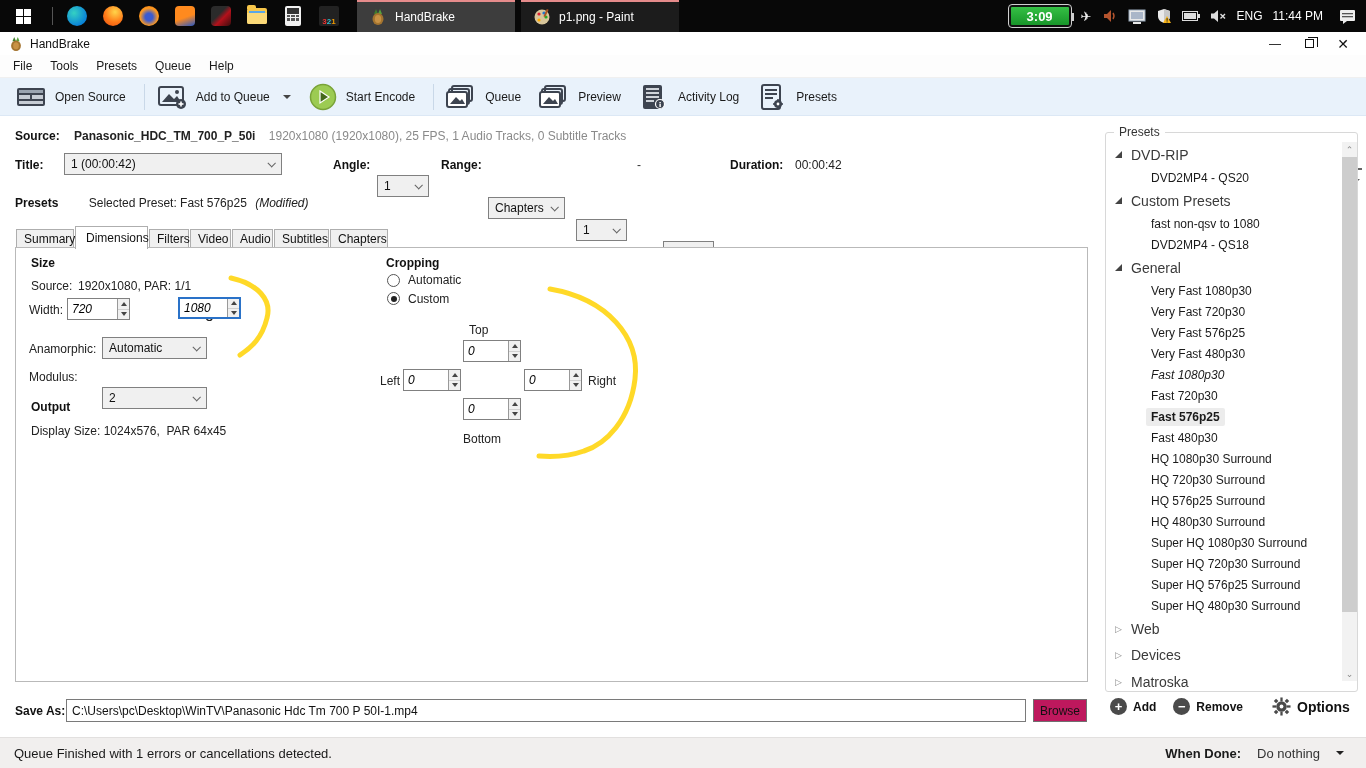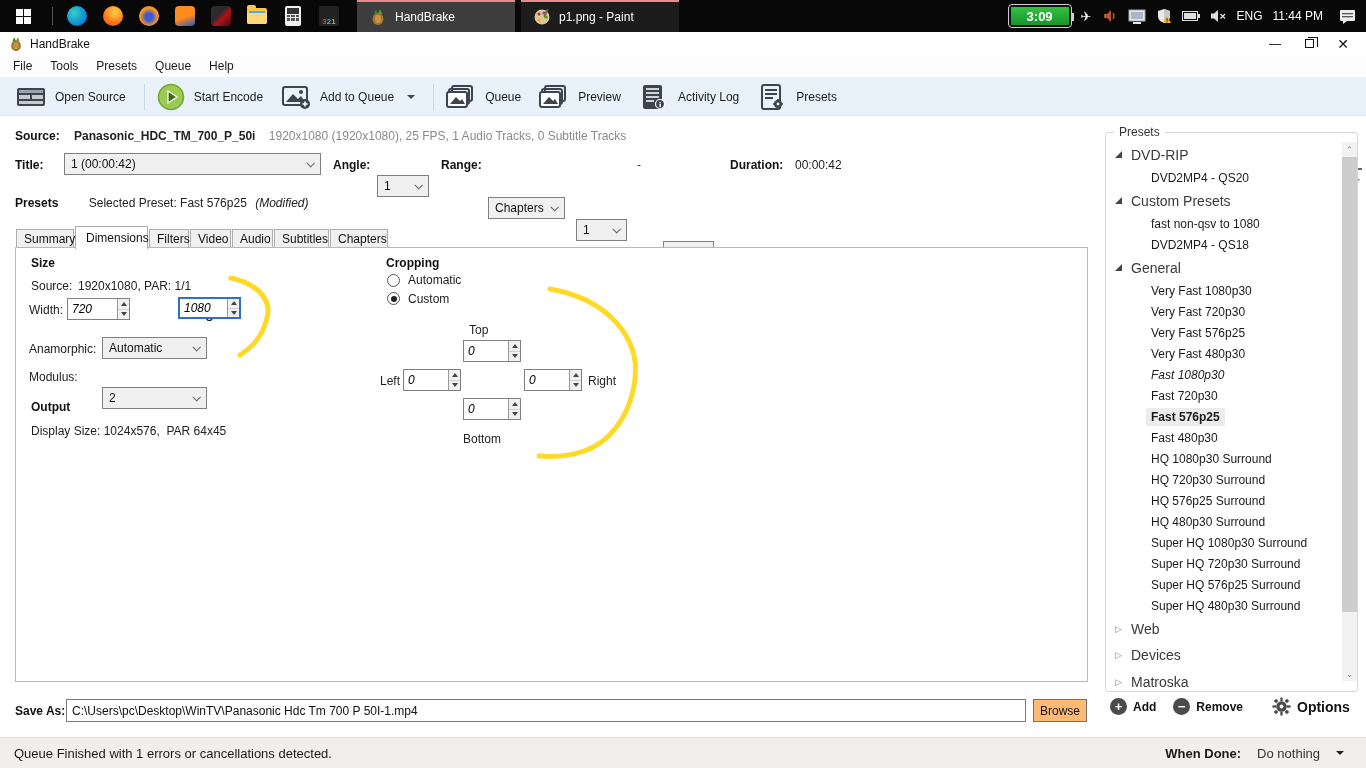--- a/index.html
+++ b/index.html
@@ -73,21 +73,21 @@
   .sbar { position:absolute; left:1342px; top:142px; width:15px; height:539px; background:#f2f2f2; }
   .sbar .arr { height:15px; display:flex; align-items:center; justify-content:center; color:#888; font-size:9px; }
   .sthumb { position:absolute; left:0; top:15px; width:15px; height:455px; background:#cdcdcd; }
 
   
   .circ-btn { width:17px; height:17px; border-radius:50%; background:#4a4a4a; color:#fff; font-weight:bold; display:inline-flex; align-items:center; justify-content:center; font-size:13px; line-height:1; }
   #statusbar { position:absolute; left:0; top:737px; width:1366px; height:31px; background:#f1efee; border-top:1px solid #e2e0df; display:flex; align-items:center; font-size:13px; color:#1a1a1a; padding:0 14px; }
 
   input[type=text] { font-family:inherit; }
   #saveas-input { position:absolute; left:66px; top:699px; width:960px; height:23px; border:1px solid #7a7a7a; font-size:12px; padding:0 5px; color:#111; }
-  #browse-btn { position:absolute; left:1033px; top:699px; width:54px; height:23px; background:#fdba74; border:1px solid #707070; font-size:12px; display:flex; align-items:center; justify-content:center; color:#111; }
+  #browse-btn { position:absolute; left:1033px; top:699px; width:54px; height:23px; background:#be185d; border:1px solid #707070; font-size:12px; display:flex; align-items:center; justify-content:center; color:#111; }
 
   .yellow-overlay { position:absolute; left:0; top:0; width:1366px; height:768px; pointer-events:none; z-index:40; }
 
   svg.ticon { width:30px; height:26px; }
 </style>
 </head>
 <body>
 
 <div id="taskbar">
   <div class="tb-start">
@@ -229,37 +229,37 @@
       <rect x="1" y="4" width="28" height="18" rx="2" fill="#3d4450"></rect>
       <rect x="3" y="6" width="24" height="3" fill="#9aa4b0"></rect>
         <rect x="3" y="11" width="11" height="4" fill="#c6ccd4"></rect>
         <rect x="16" y="11" width="11" height="4" fill="#c6ccd4"></rect>
         <rect x="3" y="17" width="24" height="3" fill="#c6ccd4"></rect>
     </svg>
     <span>Open Source</span>
   </div>
   <div class="tsep"></div>
   <div class="tool">
-    <svg width="28" height="28" viewBox="0 0 28 28">
-      <circle cx="14" cy="14" r="12.5" fill="#9ccb52" stroke="#79a338" stroke-width="1.5"></circle>
-      <polygon points="11,8 20,14 11,20" fill="#44691c" stroke="#fff" stroke-width="1.2"></polygon>
-    </svg>
-    <span>Start Encode</span>
-  </div>
-  <div class="tool">
     <svg class="ticon" viewBox="0 0 30 26">
       <rect x="2" y="3" width="24" height="18" rx="2" fill="none" stroke="#3d4450" stroke-width="2"></rect>
       <polygon points="5,18 12,10 17,15 20,12 24,18" fill="#3d4450"></polygon>
         <circle cx="20" cy="8" r="2" fill="#3d4450"></circle>
       <circle cx="24" cy="20" r="5" fill="#3d4450"></circle>
         <rect x="21.5" y="19.2" width="5" height="1.6" fill="#fff"></rect>
         <rect x="23.2" y="17.5" width="1.6" height="5" fill="#fff"></rect>
     </svg>
     <span>Add to Queue</span>
     <span class="caret-down"></span>
+  </div>
+  <div class="tool">
+    <svg width="28" height="28" viewBox="0 0 28 28">
+      <circle cx="14" cy="14" r="12.5" fill="#9ccb52" stroke="#79a338" stroke-width="1.5"></circle>
+      <polygon points="11,8 20,14 11,20" fill="#44691c" stroke="#fff" stroke-width="1.2"></polygon>
+    </svg>
+    <span>Start Encode</span>
   </div>
   <div class="tsep"></div>
   <div class="tool">
     <svg class="ticon" viewBox="0 0 30 26">
       <rect x="6" y="2" width="20" height="15" rx="2" fill="none" stroke="#3d4450" stroke-width="2"></rect>
       <rect x="3" y="5" width="20" height="15" rx="2" fill="none" stroke="#3d4450" stroke-width="2"></rect>
       <rect x="1" y="8" width="20" height="15" rx="2" fill="#fff" stroke="#3d4450" stroke-width="2"></rect>
       <polygon points="4,20 10,13 14,17 16,15 19,20" fill="#3d4450"></polygon>
     </svg>
     <span>Queue</span>
@@ -308,21 +308,21 @@
 </div>
 
 <div class="abs" style="left:15px;top:129px;font-size:12px;">
   <span class="lbl-b">Source:</span>
   <span style="margin-left:11px;color:#222;font-weight:bold;">Panasonic_HDC_TM_700_P_50i</span>
   <span style="margin-left:10px;color:#8a8a8a;">1920x1080 (1920x1080), 25 FPS, 1 Audio Tracks, 0 Subtitle Tracks</span>
 </div>
 
 <div>
   <span class="abs lbl-b" style="left:15px;top:158px;font-size:12px;">Title:</span>
-  <div class="combo abs" style="left:64px;top:153px;width:257px;">
+  <div class="combo abs" style="left:64px;top:153px;width:218px;">
     <span>1 (00:00:42)</span>
       <span class="chev"></span>
   </div>
   <span class="abs lbl-b" style="left:333px;top:158px;font-size:12px;">Angle:</span>
   <div class="combo abs" style="left:377px;top:153px;width:52px;">
     <span>1</span>
       <span class="chev"></span>
   </div>
   <span class="abs lbl-b" style="left:441px;top:158px;font-size:12px;">Range:</span>
   <div class="combo abs" style="left:488px;top:153px;width:77px;">

